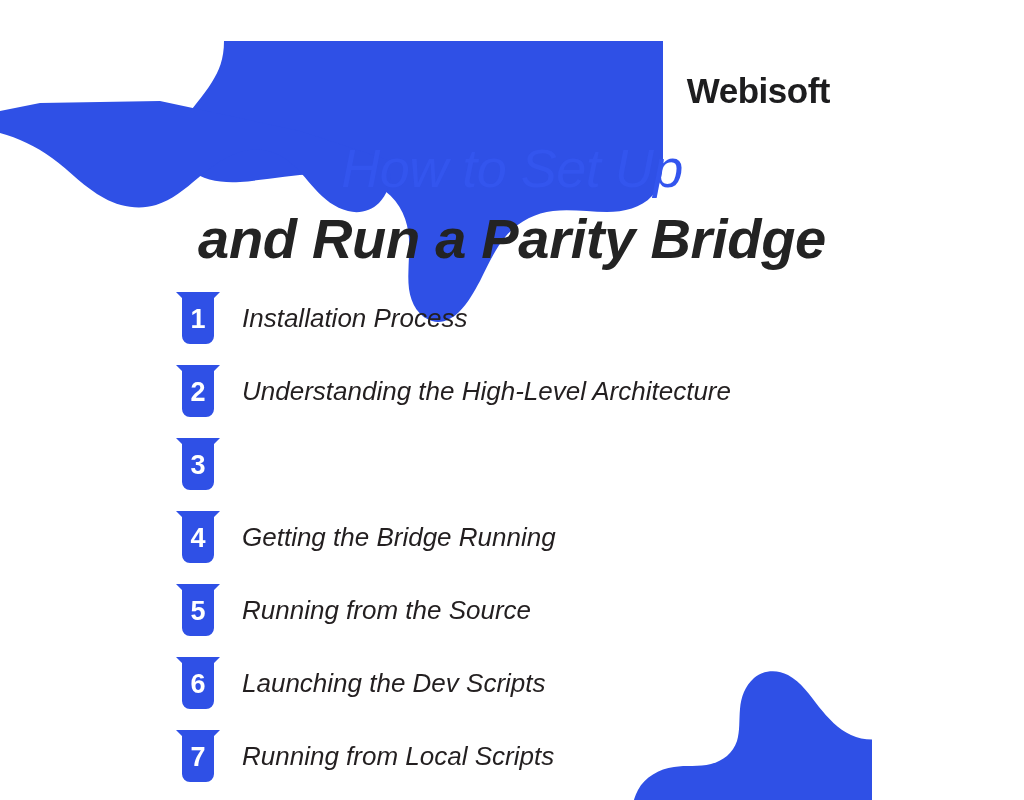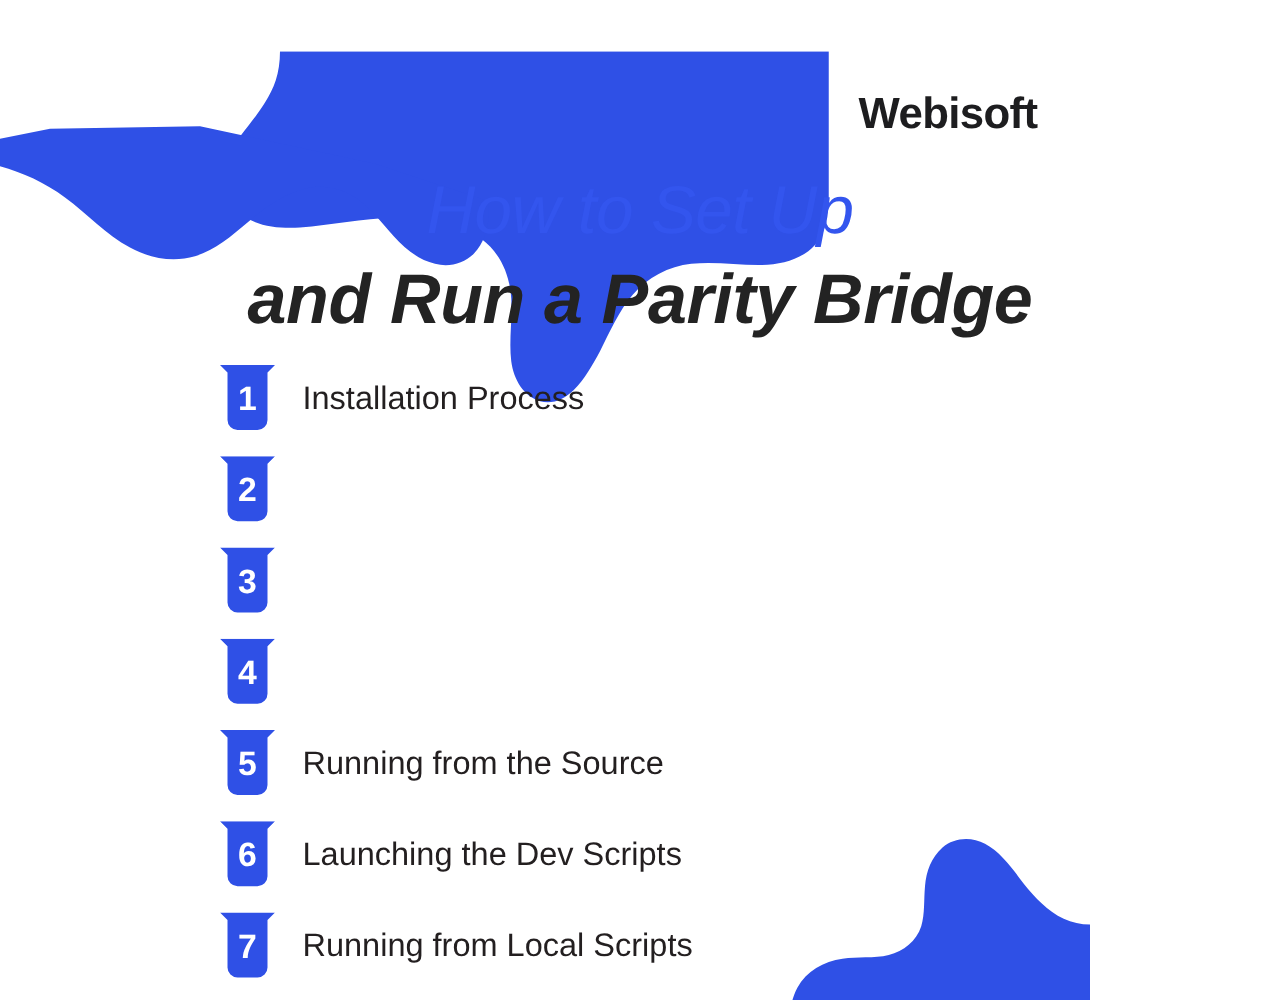--- a/index.html
+++ b/index.html
@@ -112,20 +112,21 @@
   }
   .step-label {
     position: absolute;
     left: 66px;
     top: 11px;
     font-size: 26px;
     font-weight: normal;
     color: #231f20;
     white-space: nowrap;
     line-height: 1.2;
+    font-style: italic;
   }
 </style>
 </head>
 <body>
 
 <div class="poster">
 
   <svg class="blob-layer" viewBox="0 0 1024 800" preserveAspectRatio="none">
     <path fill="#2f50e6" d="M0,0 L224,0 C224,18 219,30 212,41 C203,56 190,68 183,83
              C175,100 178,117 190,128 C203,140 222,142 240,141
@@ -172,38 +173,40 @@
       <div class="step-label">Installation Process</div>
     </div>
 
     <div class="step">
       <div class="step-badge">
         <svg viewBox="0 0 44 53">
           <path fill="#2f50e6" d="M0,0 L44,0 L38,6 L38,44 A8,8 0 0 1 30,52 L14,52 A8,8 0 0 1 6,44 L6,6 Z"></path>
         </svg>
         <span class="step-badge-number">2</span>
       </div>
+      <div class="step-label">Understanding the High-Level Architecture</div>
     </div>
 
     <div class="step">
       <div class="step-badge">
         <svg viewBox="0 0 44 53">
           <path fill="#2f50e6" d="M0,0 L44,0 L38,6 L38,44 A8,8 0 0 1 30,52 L14,52 A8,8 0 0 1 6,44 L6,6 Z"></path>
         </svg>
         <span class="step-badge-number">3</span>
       </div>
     </div>
 
     <div class="step">
       <div class="step-badge">
         <svg viewBox="0 0 44 53">
           <path fill="#2f50e6" d="M0,0 L44,0 L38,6 L38,44 A8,8 0 0 1 30,52 L14,52 A8,8 0 0 1 6,44 L6,6 Z"></path>
         </svg>
         <span class="step-badge-number">4</span>
       </div>
+      <div class="step-label">Getting the Bridge Running</div>
     </div>
 
     <div class="step">
       <div class="step-badge">
         <svg viewBox="0 0 44 53">
           <path fill="#2f50e6" d="M0,0 L44,0 L38,6 L38,44 A8,8 0 0 1 30,52 L14,52 A8,8 0 0 1 6,44 L6,6 Z"></path>
         </svg>
         <span class="step-badge-number">5</span>
       </div>
       <div class="step-label">Running from the Source</div>

